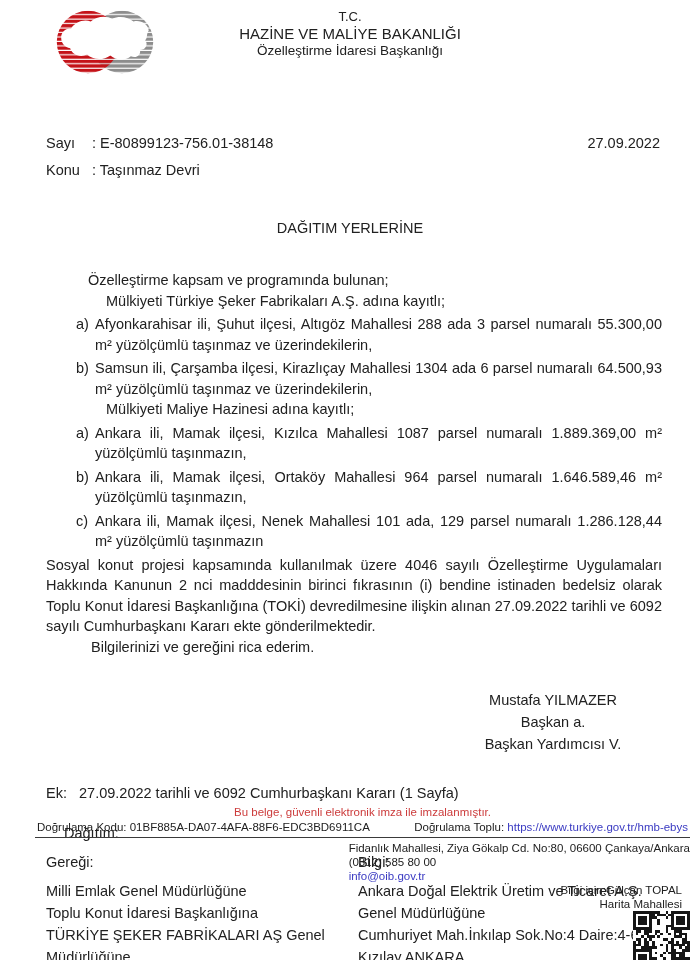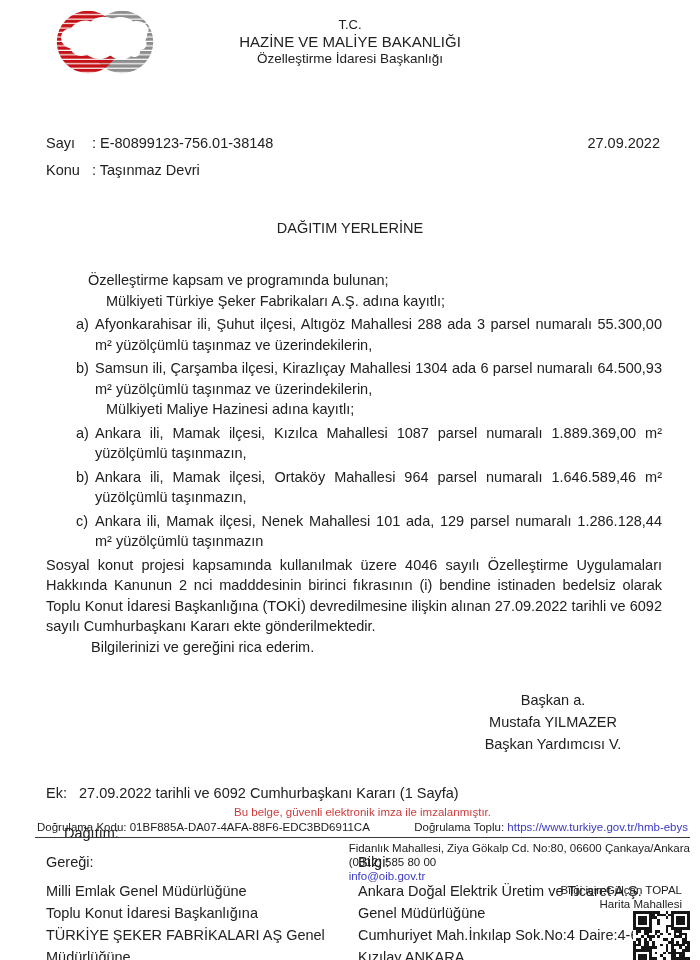--- a/index.html
+++ b/index.html
@@ -14,21 +14,21 @@
   .page{
     position:relative;
     width:700px;height:960px;
     margin:0 auto;
     background:#ffffff;
     font-family:"Liberation Sans","DejaVu Sans",sans-serif;
     color:var(--ink);
     overflow:hidden;
   }
   
-  .hdr{position:relative;height:92px;padding-top:16px;}
+  .hdr{position:relative;height:92px;padding-top:8px;}
   .hdr .logo{position:absolute;left:55px;top:5px;width:100px;height:74px;}
   .hdr-text{text-align:center;line-height:17px;}
   .hdr-tc{font-size:13px;}
   .hdr-min{font-size:15px;}
   .hdr-adm{font-size:13.5px;}
   
   .meta{margin:38px 40px 0 46px;font-size:14.5px;}
   .meta-row{display:flex;line-height:27px;}
   .meta-lbl{width:46px;flex-shrink:0;}
   .meta-date{margin-left:auto;}
@@ -133,22 +133,22 @@
     <div class="li">
       <span class="mk">c)</span>
       <div class="lt">Ankara ili, Mamak ilçesi, Nenek Mahallesi 101 ada, 129 parsel numaralı 1.286.128,44 m² yüzölçümlü taşınmazın</div>
     </div>
 
     <p class="just">Sosyal konut projesi kapsamında kullanılmak üzere 4046 sayılı Özelleştirme Uygulamaları Hakkında Kanunun 2 nci madddesinin birinci fıkrasının (i) bendine istinaden bedelsiz olarak Toplu Konut İdaresi Başkanlığına (TOKİ) devredilmesine ilişkin alınan 27.09.2022 tarihli ve 6092 sayılı Cumhurbaşkanı Kararı ekte gönderilmektedir.</p>
     <p class="closing">Bilgilerinizi ve gereğini rica ederim.</p>
   </div>
 
   <div class="sig">
+    <div>Mustafa YILMAZER</div>
     <div>Başkan a.</div>
-    <div>Mustafa YILMAZER</div>
     <div>Başkan Yardımcısı V.</div>
   </div>
 
   <div class="ek">
     <span class="ek-lbl">Ek:</span>
     <span>27.09.2022 tarihli ve 6092 Cumhurbaşkanı Kararı (1 Sayfa)</span>
   </div>
 
   <div class="dag-title">Dağıtım:</div>
   <div class="dag-cols">

